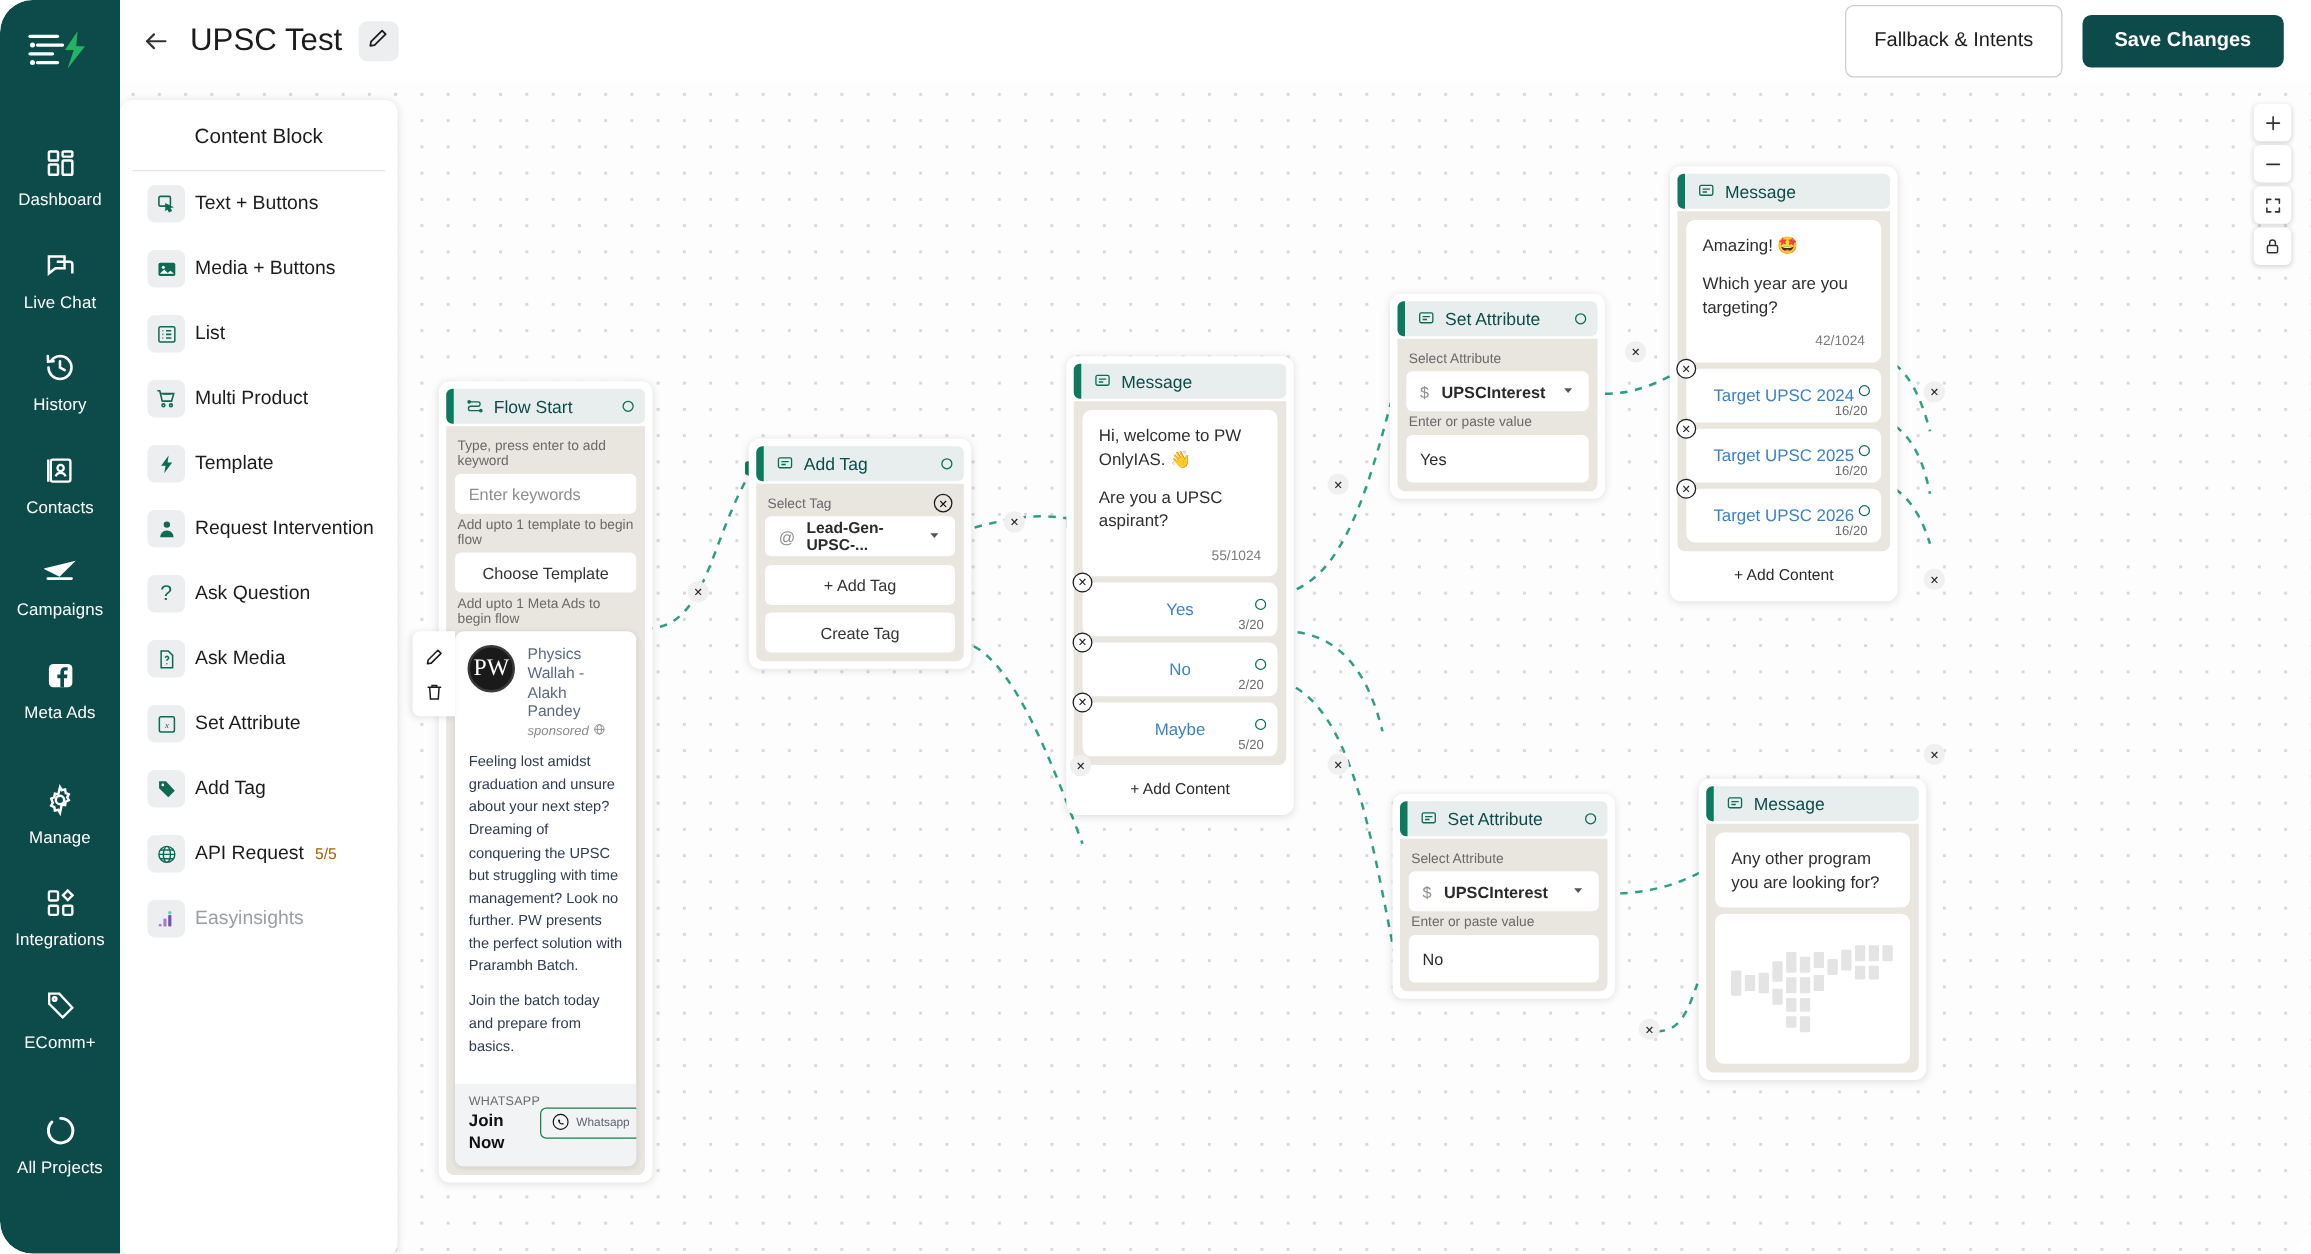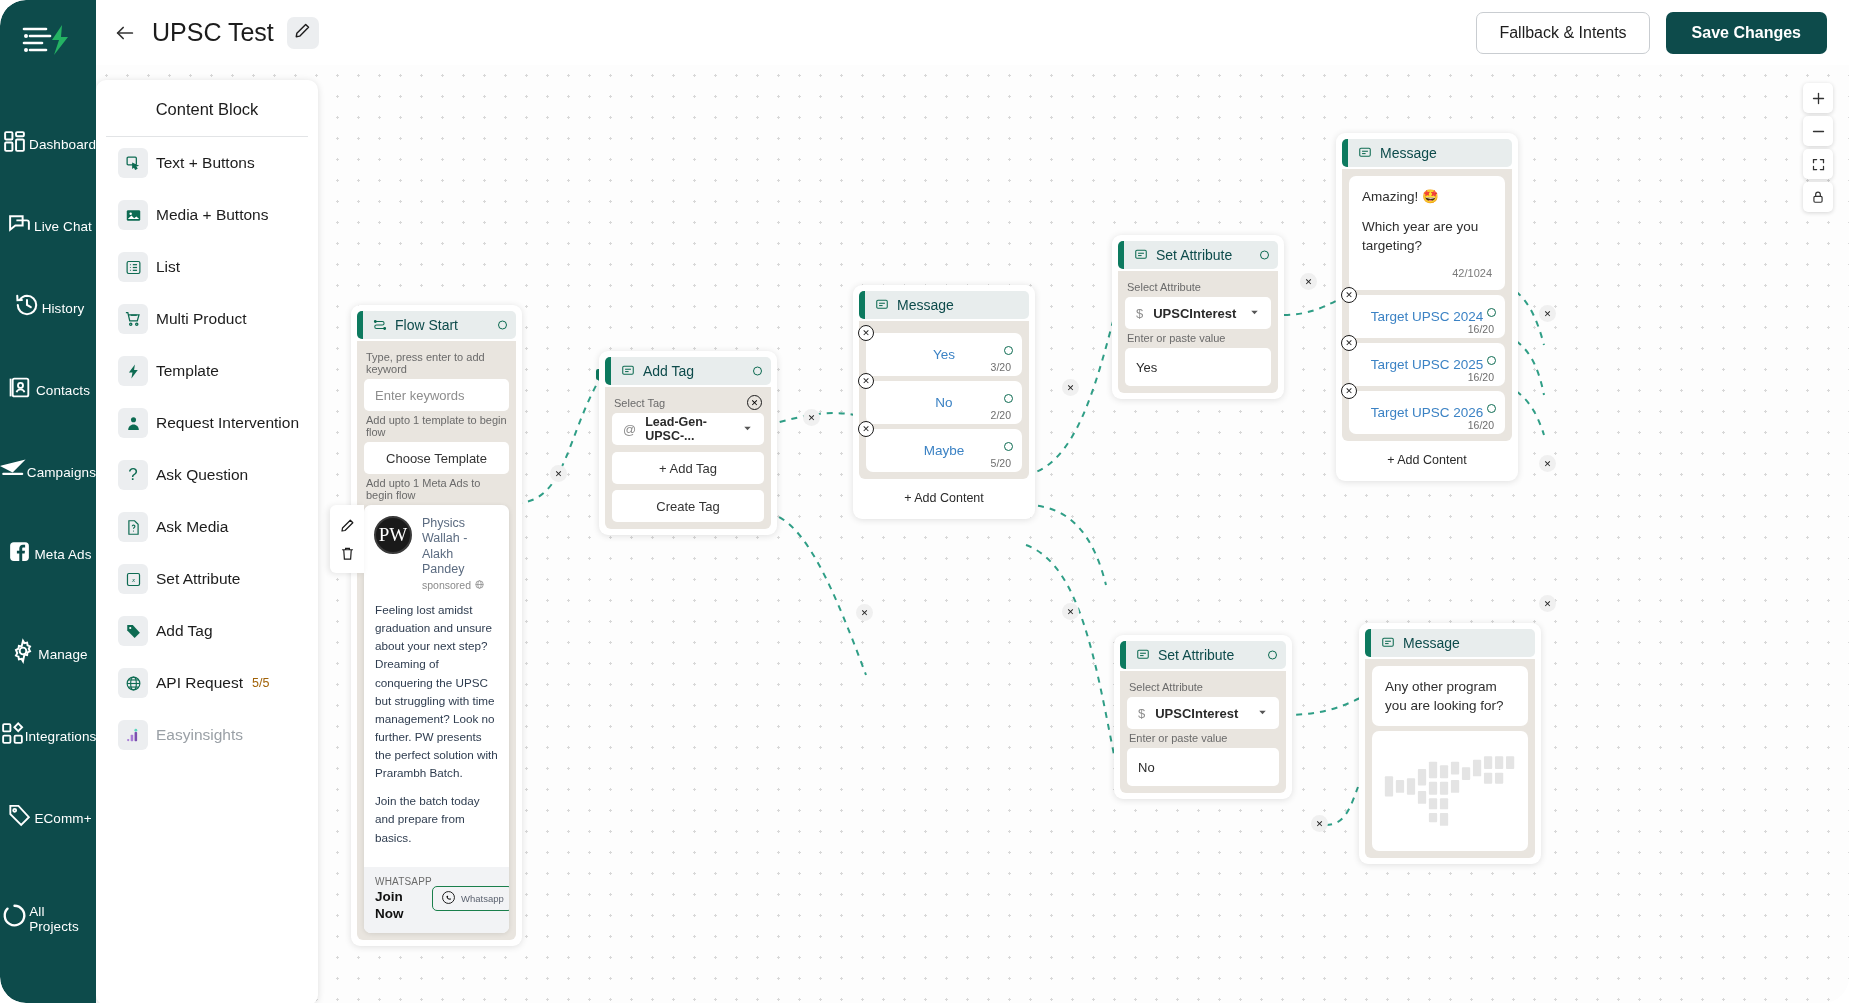--- a/index.html
+++ b/index.html
@@ -22,21 +22,21 @@
     background: #0d4b4b;
     border-top-left-radius: 26px; border-bottom-left-radius: 26px;
     display: flex; flex-direction: column; align-items: center;
     padding-top: 14px;
     z-index: 40;
   }
   #brandlogo { width: 64px; height: 52px; display:flex; align-items:center; justify-content:center; margin-bottom: 36px; }
   .navitem {
     position: relative;
     width: 96px; min-height: 78px;
-    display: flex; flex-direction: row; align-items: center; justify-content: center;
+    display: flex; flex-direction: column; align-items: center; justify-content: center;
     color: #ffffff; cursor: pointer;
     margin-bottom: 4px;
   }
   .navitem .nlabel { font-size: 13.5px; margin-top: 7px; letter-spacing: .1px; }
   .navitem .nicon { width: 30px; height: 30px; display:flex; align-items:center; justify-content:center; }
   .navitem.active .nicon {
     background: #ffffff; border-radius: 50%; width: 52px; height: 52px;
   }
   .navitem.active .nicon svg path, .navitem.active .nicon svg circle, .navitem.active .nicon svg line { stroke: #0d4b4b; }
   .navitem.active::before {
@@ -54,21 +54,21 @@
     z-index: 30;
   }
   #backarrow { width: 34px; height: 34px; display:flex;align-items:center;justify-content:center; cursor:pointer; color:#333; }
   #flowtitle { font-size: 25px; color: #1c1c1c; margin-left: 10px; font-weight: 400; }
   #editbtn {
     width: 32px; height: 32px; margin-left: 13px; border-radius: 7px;
     background: #eceef0; display: flex; align-items: center; justify-content: center; cursor: pointer;
   }
   #headerspacer { flex: 1; }
   #fallbackbtn {
-    height: 42px; padding: 0 22px; border: 1px solid #c9cdd1; border-radius: 7px;
+    height: 58px; padding: 0 22px; border: 1px solid #c9cdd1; border-radius: 7px;
     background: #ffffff; color: #1c1c1c; font-size: 16px;
     display: flex; align-items: center; cursor: pointer;
   }
   #savebtn {
     height: 42px; padding: 0 26px; border-radius: 7px; margin-left: 16px;
     background: #0d4b4b; color: #ffffff; font-size: 16px; font-weight: 700;
     display: flex; align-items: center; cursor: pointer;
   }
 
   
@@ -173,21 +173,21 @@
   .adcard { background: #ffffff; border-radius: 7px; overflow: hidden; box-shadow: 0 1px 5px rgba(0,0,0,.10); }
   .adhead { display: flex; padding: 11px 10px 8px; }
   .adavatar {
     width: 38px; height: 38px; border-radius: 50%; background: #1a1a1a; flex: none;
     display: flex; align-items: center; justify-content: center;
     color: #fff; font-family: "Liberation Serif", serif; font-size: 19px;
     border: 2px solid #3a3a3a;
   }
   .adnames { margin-left: 10px; }
   .adname { font-size: 12.5px; color: #5b6b80; line-height: 1.22; }
-  .adsponsored { font-size: 10.5px; color: #8a8a8a; margin-top: 2px; display: flex; align-items: center; gap: 4px; }
+  .adsponsored { font-size: 10.5px; color: #8a8a8a; margin-top: 2px; display: flex; align-items: center; gap: 4px; font-style: italic; }
   .adbody { padding: 2px 11px 10px; font-size: 11.7px; color: #2e3c4f; line-height: 1.55; }
   .adbody p { margin-bottom: 10px; }
   .adfooter {
     background: #f2f3f5; padding: 8px 11px 10px; display: flex; align-items: center; justify-content: space-between;
   }
   .adfl { line-height: 1.3; }
   .adwa { font-size: 10px; color: #6a6a6a; letter-spacing: .2px; }
   .adjoin { font-size: 13.5px; color: #111; font-weight: 700; }
   .adbtn {
     border: 1.2px solid #1a7f4b; border-radius: 5px; height: 25px; padding: 0 8px;
@@ -636,20 +636,25 @@
         <span class="hicon">
           <svg width="14" height="14" viewBox="0 0 24 24" fill="none" stroke="#0d6b52" stroke-width="1.8">
               <rect x="3" y="4" width="18" height="13.5" rx="2"></rect>
               <line x1="7" y1="9" x2="17" y2="9"></line>
               <line x1="7" y1="13" x2="13" y2="13"></line>
             </svg>
         </span>
         <span class="htitle">Message</span>
       </div>
       <div class="nodebody">
+        <div class="msgbubble">
+          <p>Hi, welcome to PW OnlyIAS. 👋</p>
+          <p>Are you a UPSC aspirant?</p>
+          <div class="charcount">55/1024</div>
+        </div>
 
         <div class="optrow">
           <span class="odel">✕</span>
           <span class="olabel">Yes</span>
           <span class="oport"></span>
           <span class="ocount">3/20</span>
         </div>
         <div class="optrow">
           <span class="odel">✕</span>
           <span class="olabel">No</span>

